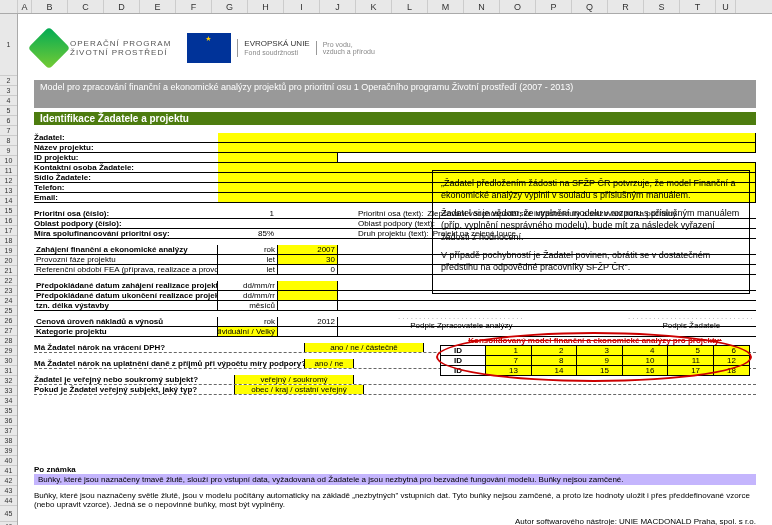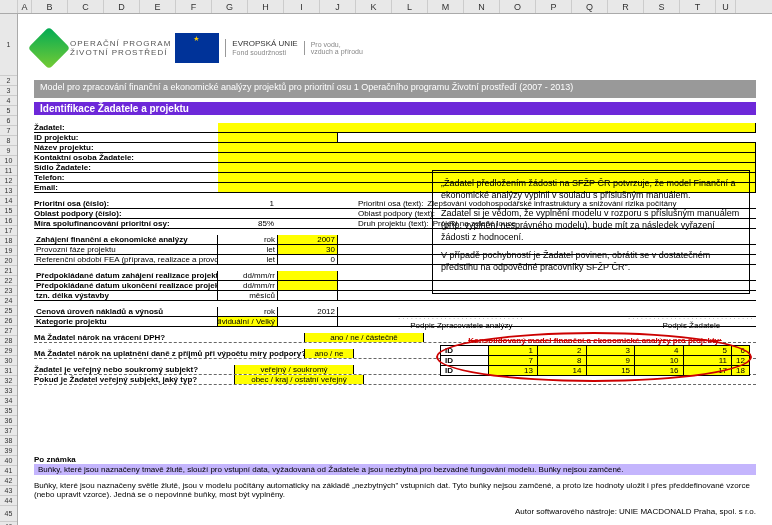--- a/index.html
+++ b/index.html
@@ -4,46 +4,46 @@
 <style>
   * { box-sizing: border-box; margin: 0; padding: 0; }
   html, body { width: 772px; height: 525px; overflow: hidden; font-family: Arial, sans-serif; font-size: 8px; background: #fff; }
   .grid { position: relative; width: 100%; height: 100%; }
   .colhdr { display: flex; height: 14px; background: #e8e8e8; border-bottom: 1px solid #aaa; }
   .colhdr div { border-right: 1px solid #ccc; text-align: center; line-height: 14px; font-size: 9px; color: #333; }
   .rowhdr { position: absolute; left: 0; top: 14px; width: 18px; background: #e8e8e8; border-right: 1px solid #aaa; }
   .rowhdr div { height: 10px; border-bottom: 1px solid #ccc; text-align: center; font-size: 7px; color: #333; line-height: 10px; }
   .rowhdr div.bigrow { height: 62px; line-height: 62px; }
   .sheet { position: absolute; left: 18px; top: 14px; right: 0; bottom: 0; background: #fff; }
-  .title-band { margin: 2px 16px 4px 16px; height: 18px; background: #999; color: #fff; padding: 1px 6px; font-size: 9px; line-height: 12px; overflow: hidden; white-space: nowrap; }
-  .section-h { margin: 4px 16px 2px 16px; background: #6d28d9; color: #fff; padding: 1px 6px; font-size: 10px; font-weight: bold; }
+  .title-band { margin: 2px 16px 4px 16px; height: 28px; background: #999; color: #fff; padding: 1px 6px; font-size: 9px; line-height: 12px; overflow: hidden; white-space: nowrap; }
+  .section-h { margin: 4px 16px 2px 16px; background: #4d7c0f; color: #fff; padding: 1px 6px; font-size: 10px; font-weight: bold; }
   .row { display: flex; margin: 0 16px; height: 10px; border-bottom: 1px solid #000; align-items: flex-end; }
   .cell-lbl { width: 184px; font-size: 8px; font-weight: bold; color: #000; white-space: nowrap; overflow: hidden; }
   .cell-yel { flex: 1; background: #ffff00; border-right: 1px solid #000; height: 9px; }
   .cell-val { width: 60px; text-align: right; padding-right: 4px; font-size: 8px; }
   .cell-mid { width: 120px; background: #ffff00; text-align: center; font-size: 8px; border-left:1px solid #000; border-right:1px solid #000; }
   .cell-rlbl { font-size: 8px; white-space: nowrap; }
   .gap { height: 6px; }
-  .logos { display:flex; align-items:center; gap:4px; margin:6px 16px 4px 16px; height:56px; }
+  .logos { display:flex; align-items:center; gap:16px; margin:6px 16px 4px 16px; height:56px; }
   .logo-op { display:flex; align-items:center; gap:6px; }
   .logo-sq { width:30px; height:30px; background: linear-gradient(135deg,#0a5,#7c3); transform: rotate(45deg); border-radius:4px; }
   .logo-txt { font-size:8px; color:#555; letter-spacing:1px; line-height:9px; }
   .eu { display:flex; align-items:center; gap:6px; }
   .eu-flag { width:44px; height:30px; background:#039; position:relative; }
   .eu-flag::after{ content:"★"; color:#fc0; font-size:7px; position:absolute; left:18px; top:2px; }
   .eu-txt { font-size:8px; color:#333; border-left:1px solid #999; padding-left:6px; line-height:9px; }
   .eu-txt2 { font-size:7px; color:#888; border-left:1px solid #999; padding-left:6px; }
   .info-box { position:absolute; right:22px; top:156px; width:318px; height:124px; border:1px solid #000; padding:6px 8px; font-size:9px; line-height:12px; }
   .info-box p { margin-bottom:6px; }
   .sig { position:absolute; top:298px; font-size:8px; text-align:center; }
   .sig .dot { letter-spacing:2px; color:#999; }
   .cons-box { position:absolute; right:22px; top:322px; width:310px; }
   .cons-title { color:#c00; font-size:8px; text-align:center; font-weight:bold; text-decoration: line-through; }
   .cons-tbl { width:100%; border-collapse:collapse; }
-  .cons-tbl td { border:1px solid #000; background:#ffff00; width:16%; text-align:right; padding:0 4px; font-size:8px; height:10px; }
+  .cons-tbl td { border:1px solid #000; background:#ffff00; width:16%; text-align:right; padding:0 13px; font-size:8px; height:10px; }
   .cons-tbl td.first { background:#fff; text-align:left; font-weight:bold; }
   .oval { position:absolute; border:2px solid #c00; border-radius:50%; width:316px; height:50px; right:20px; top:318px; pointer-events:none; }
   .note-h { margin:0 16px; font-size:8px; font-weight:bold; }
   .note-yel { margin:0 16px; background:#c4b5fd; font-size:8px; padding:1px 4px; line-height:9px; }
   .note-plain { margin:2px 16px; font-size:8px; line-height:9px; }
   .footer { margin:2px 16px; font-size:8px; text-align:right; }
   .footer-i { font-style:italic; }
   .small-tbl { display:grid; grid-template-columns: 184px 60px 60px; margin:0 16px; border-bottom:1px solid #000; height:10px; }
   .small-tbl > div { font-size:8px; white-space:nowrap; overflow:hidden; border-right:1px solid #000; padding:0 2px; display:flex; align-items:center; }
   .small-tbl .c2 { justify-content:flex-end; }
@@ -153,27 +153,27 @@
 
     <div class="title-band">Model pro zpracování finanční a ekonomické analýzy projektů pro prioritní osu 1 Operačního programu Životní prostředí (2007 - 2013)</div>
     <div class="section-h">Identifikace Žadatele a projektu</div>
     <div class="gap"></div>
 
     <div class="row">
         <div class="cell-lbl">Žadatel:</div>
         <div class="cell-yel"></div>
       </div>
     <div class="row">
+        <div class="cell-lbl">Název projektu:</div>
+        <div class="cell-yel"></div>
+      </div>
+    <div class="row">
         <div class="cell-lbl">ID projektu:</div>
         <div class="cell-yel" style="flex:0 0 120px"></div>
         <div style="flex:1"></div>
-      </div>
-    <div class="row">
-        <div class="cell-lbl">Název projektu:</div>
-        <div class="cell-yel"></div>
       </div>
     <div class="row">
         <div class="cell-lbl">Kontaktní osoba Žadatele:</div>
         <div class="cell-yel"></div>
       </div>
     <div class="row">
         <div class="cell-lbl">Sídlo Žadatele:</div>
         <div class="cell-yel"></div>
       </div>
     <div class="row">

